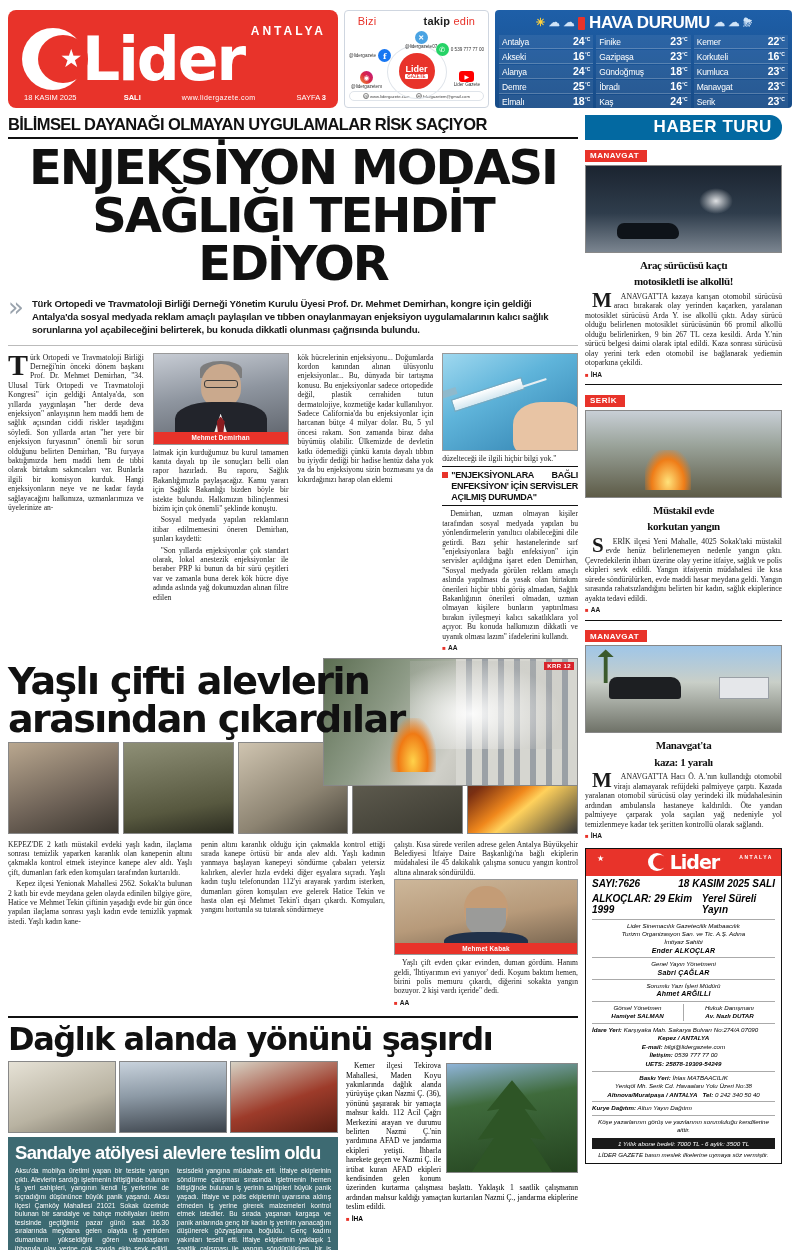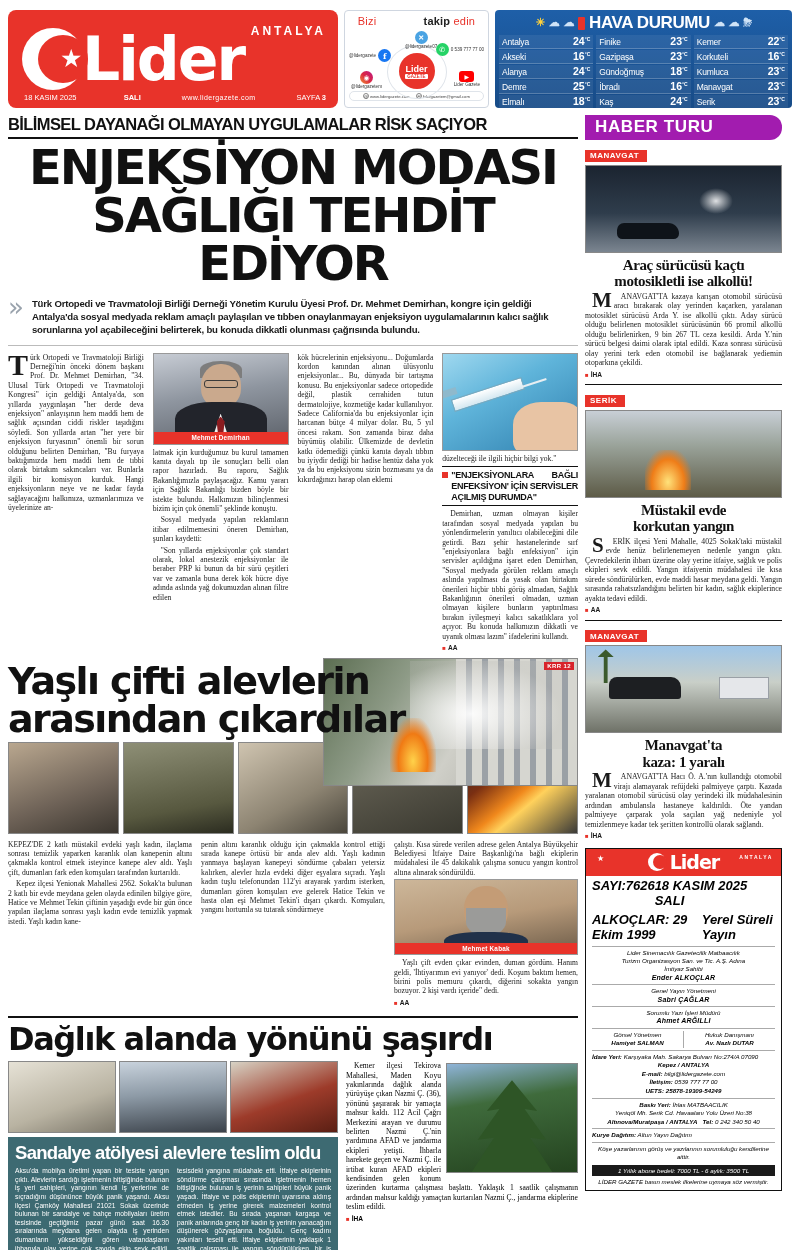--- a/index.html
+++ b/index.html
@@ -329,24 +329,24 @@
     background: linear-gradient(170deg,#8fb4d8 0%, #3f6b3c 35%, #24431f 100%);
   }
   .kemer-photo .tree {
     position: absolute; left: 50%; bottom: -4px; transform: translateX(-50%);
     width: 90px; height: 96px; background: #2e5526;
     clip-path: polygon(50% 0,78% 32%,64% 30%,88% 62%,70% 60%,95% 96%,5% 96%,30% 60%,12% 62%,36% 30%,22% 32%);
   }
 
   
   .haber-turu {
-    background: #a21caf; color: #fff; border-radius: 0 12px 12px 0;
+    background: #0369a1; color: #fff; border-radius: 0 12px 12px 0;
     font-family: "Liberation Sans", sans-serif; font-weight: bold;
     font-size: 17px; letter-spacing: .6px; padding: 2px 10px 3px 10px;
-    text-align: left; margin-bottom: 4px;
+    text-align: right; margin-bottom: 4px;
   }
   .r-badge {
     background: #e8332a; color: #fff; font-family: "Liberation Sans", sans-serif;
     font-weight: bold; font-size: 8px; letter-spacing: .5px;
     display: inline-block; padding: 1.5px 8px 1.5px 5px; margin-bottom: 3px;
   }
   .r-photo { width: 100%; height: 88px; border: 1px solid #888; overflow: hidden; position: relative; }
   .rp-night { background: linear-gradient(180deg,#1b2430 0%, #2f3d4c 55%, #7b8590 100%); }
   .rp-night .moto {
     position: absolute; left: 16%; bottom: 14%; width: 62px; height: 16px;
@@ -369,21 +369,21 @@
   .rp-day .truck {
     position: absolute; right: 6%; top: 36%; width: 50px; height: 22px;
     background: #e5e7ea; border: 1px solid #9aa0a6;
   }
   .rp-day .palm {
     position: absolute; left: 6%; top: 4%; width: 16px; height: 34px; background: #3b5a2c;
     clip-path: polygon(50% 0,100% 22%,62% 22%,62% 100%,38% 100%,38% 22%,0 22%);
   }
   .r-head {
     font-family: "Liberation Serif", serif; font-weight: bold; text-align: center;
-    font-size: 15px; line-height: 16.5px; letter-spacing: -.4px; color: #111;
+    font-size: 11px; line-height: 16.5px; letter-spacing: -.4px; color: #111;
     margin: 4px 0 2px 0;
   }
   .r-body { font-size: 7.7px; line-height: 9.5px; text-align: justify; color: #1a1a1a; }
   .r-body p { text-indent: 7px; margin-bottom: 2px; }
   .r-body .dropcap2::first-letter {
     float: left; font-size: 21px; line-height: 17px; font-weight: bold; padding-right: 2px;
   }
   .r-rule { border-top: 1px solid #111; margin: 4px 0 4px 0; }
 
   
@@ -407,21 +407,21 @@
   .colo-logo .cword {
     color: #fff; font-family: "DejaVu Sans", sans-serif; font-weight: bold;
     font-size: 19px; letter-spacing: -1px;
   }
   .colo-logo .cant {
     position: absolute; right: 8px; top: 5px; color: #fff; font-size: 5px;
     font-weight: bold; letter-spacing: 1.6px;
   }
   .colo-row {
     display: flex; justify-content: space-between; padding: 2px 6px;
-    font-size: 13px; font-style: italic; font-weight: bold;
+    font-size: 10px; font-style: italic; font-weight: bold;
   }
   .colo-sep { border-top: 1px solid #aaa; margin: 2px 6px; }
   .colo-c { text-align: center; font-size: 6.2px; font-style: italic; padding: 0 6px; line-height: 8.4px; }
   .colo-c b { font-size: 7px; font-style: italic; letter-spacing: .2px; }
   .colo-two { display: flex; padding: 0 6px; }
   .colo-two > div { flex: 1; text-align: center; font-size: 6.2px; font-style: italic; line-height: 8.4px; }
   .colo-two > div:first-child { border-right: 1px solid #aaa; }
   .colo-left { text-align: left; font-size: 6.2px; font-style: italic; padding: 0 6px; line-height: 8.6px; }
   .colo-left b { font-style: italic; }
   .colo-black {

